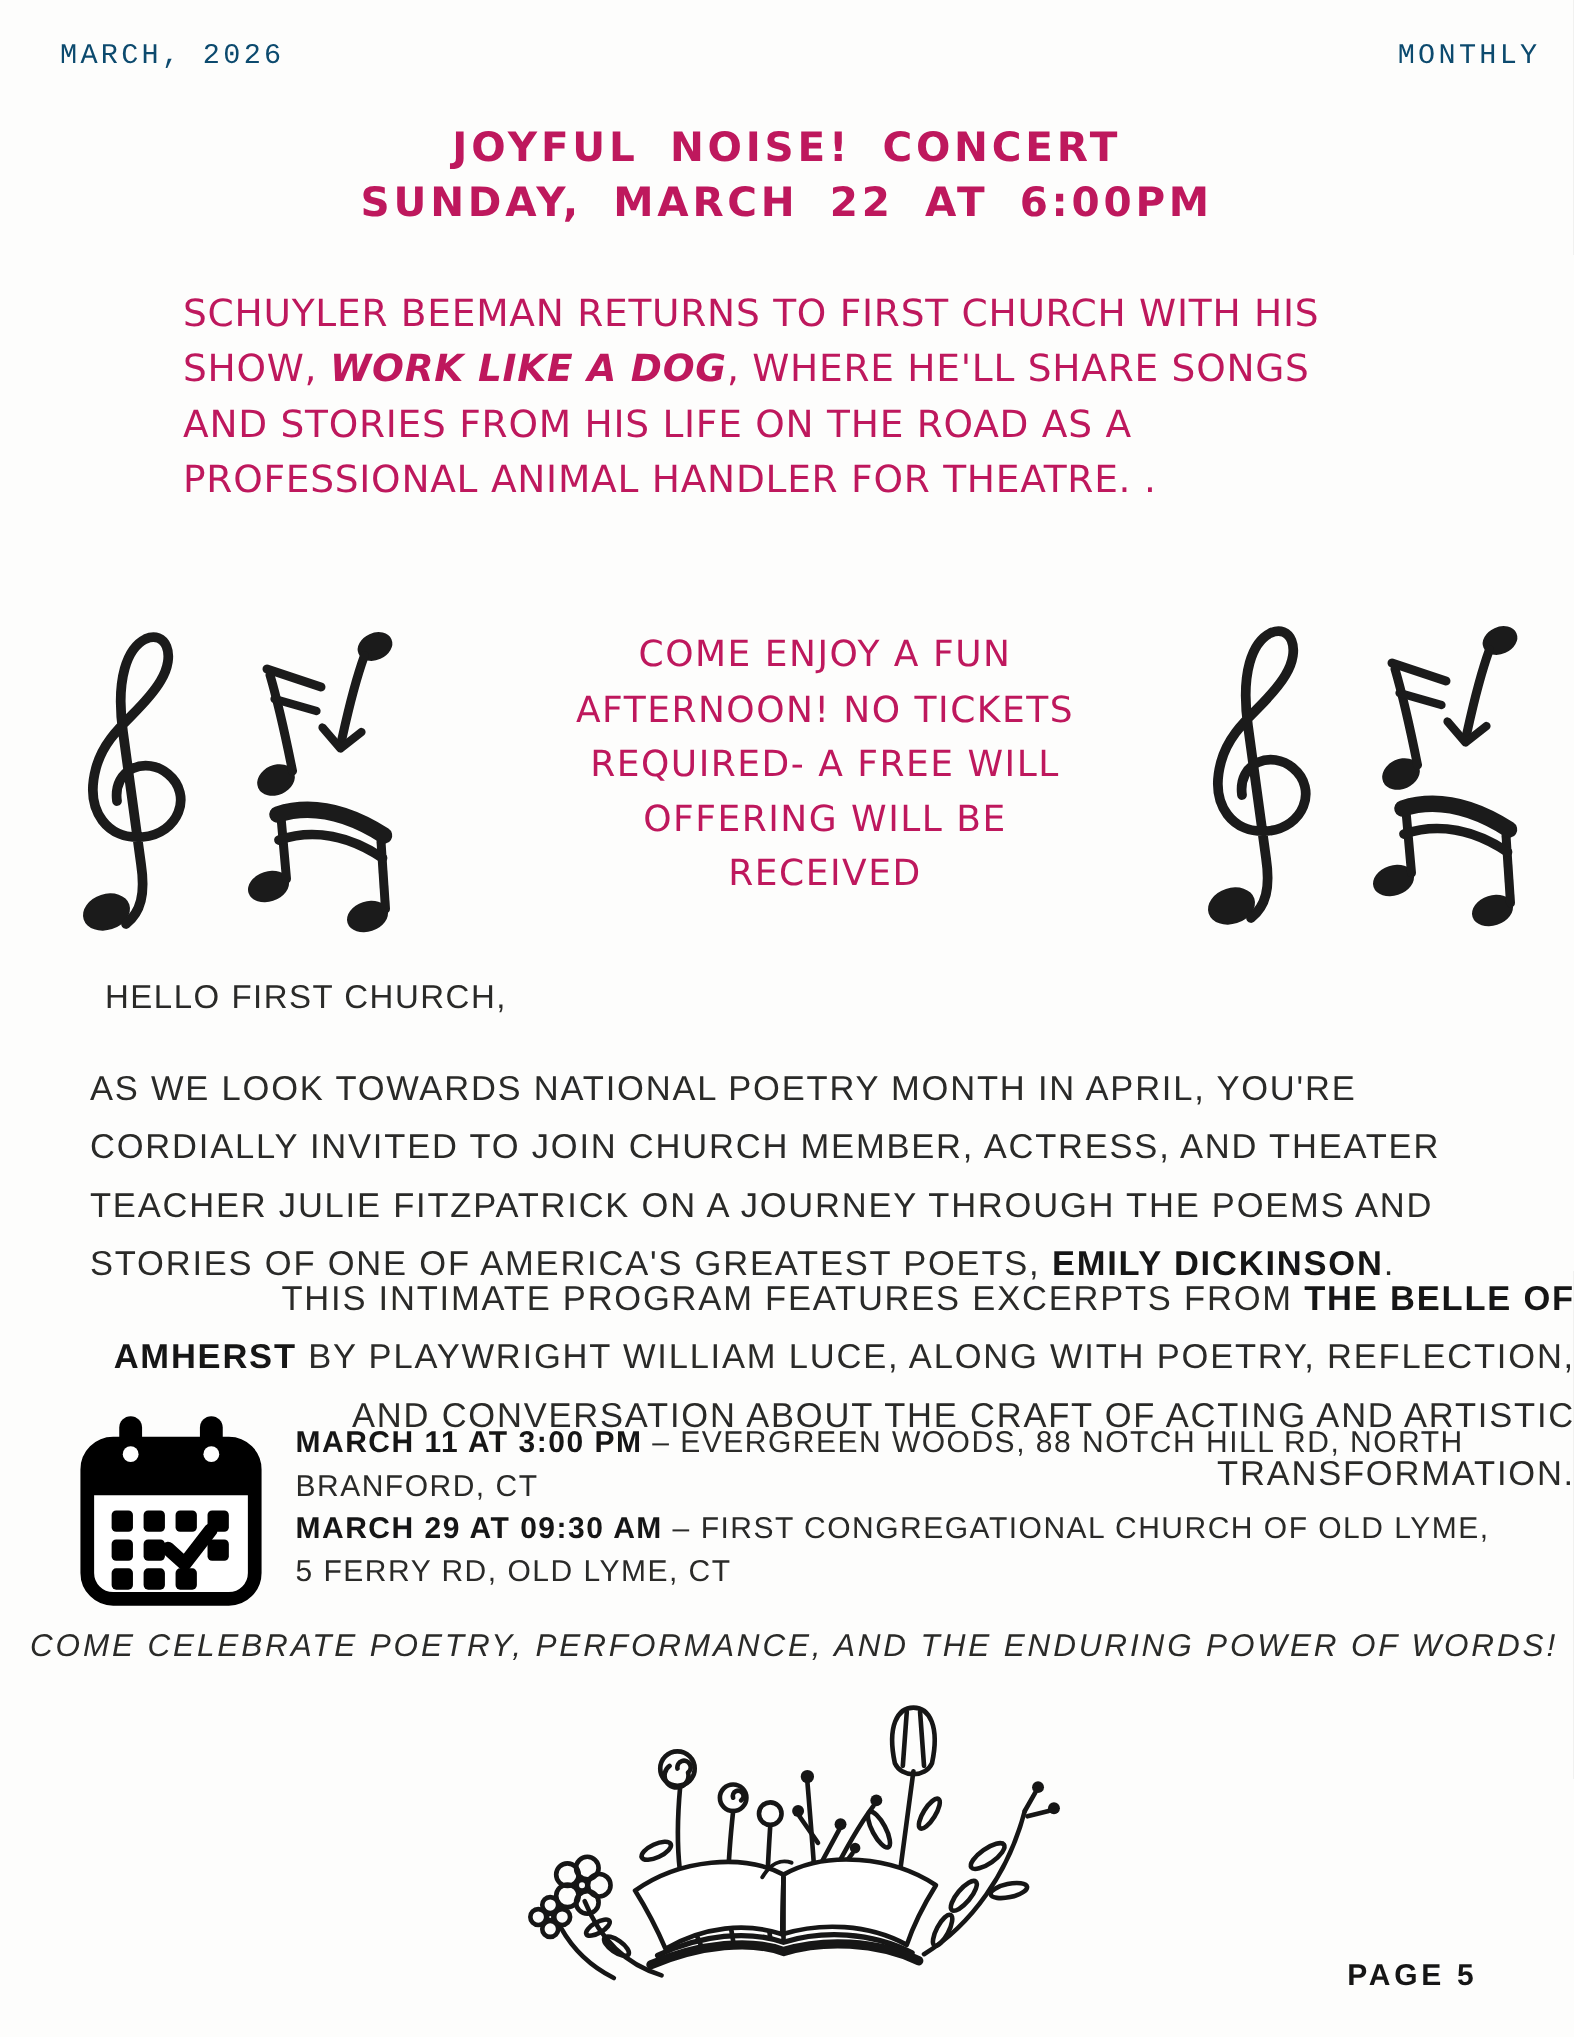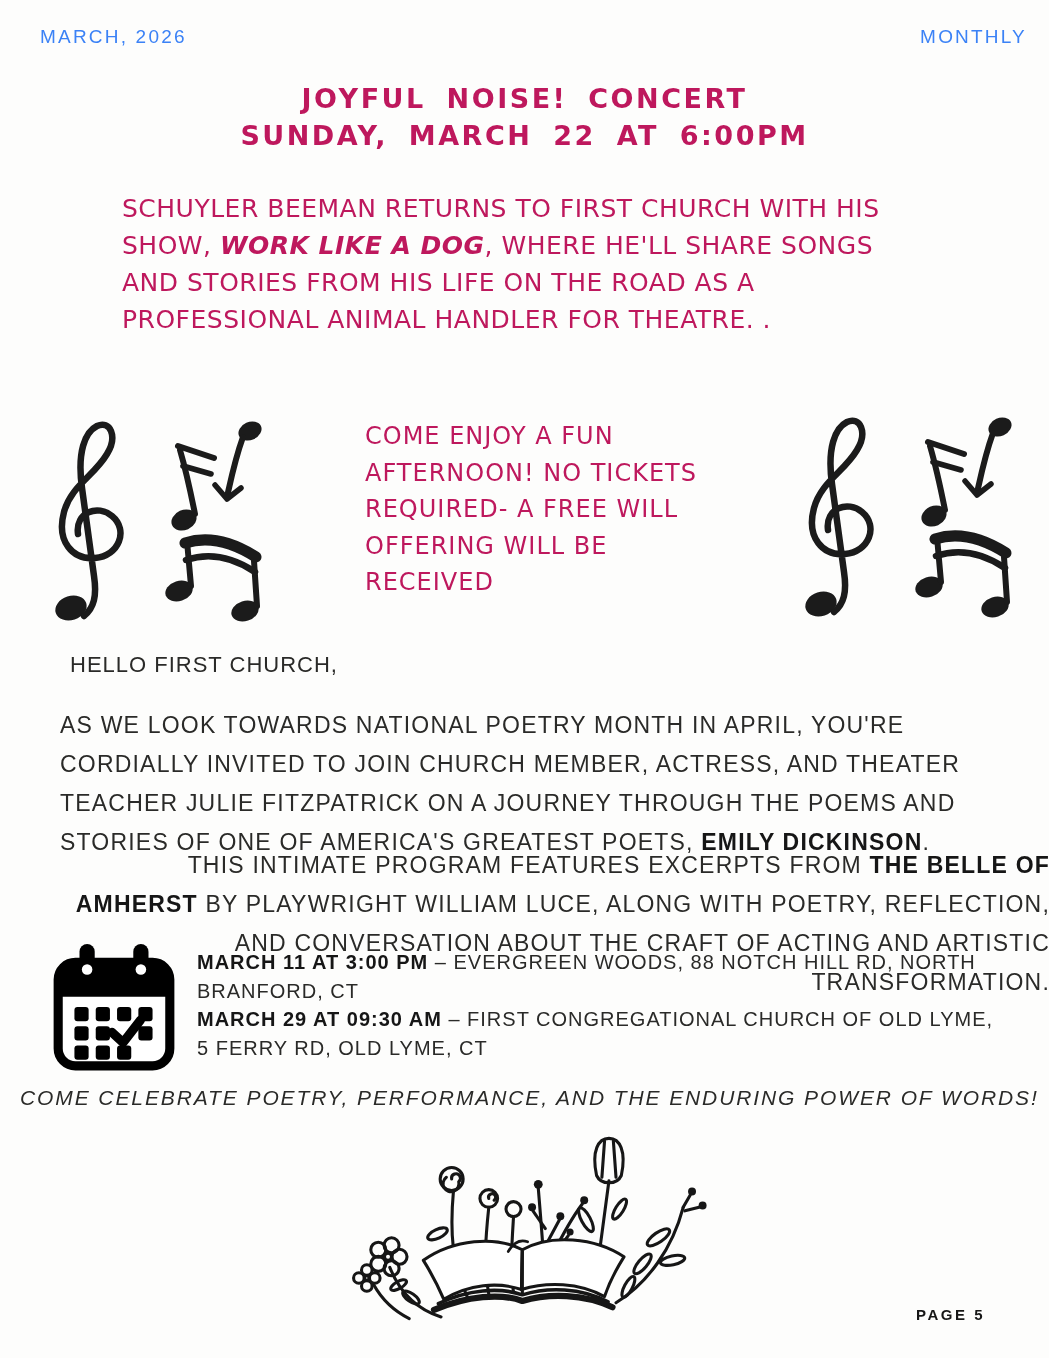--- a/index.html
+++ b/index.html
@@ -7,39 +7,39 @@
     position:relative;
     width:1049px;height:1358px;
     margin:0 auto;
     background:#fdfdfc;
     overflow:hidden;
     font-family:"Liberation Sans",sans-serif;
     color:#222220;
   }
   .abs{position:absolute;}
 
-  .hdr{font-size:19px;letter-spacing:2.2px;color:#3b82f6;}
+  .hdr{font-size:19px;letter-spacing:2.2px;color:#0c4a6e;font-family:Liberation Mono, monospace;}
   .hdr-left{left:40px;top:26px;}
   .hdr-right{right:22px;top:26px;}
 
   .green{color:#be185d;font-family:"DejaVu Sans",sans-serif;}
 
   .title{
     left:0;right:0;top:80px;text-align:center;
     font-weight:700;font-size:27px;line-height:37px;
     letter-spacing:2.5px;word-spacing:9px;
   }
   .intro{
     left:122px;width:805px;top:190px;text-align:left;
     font-size:25px;line-height:37px;letter-spacing:0.5px;
   }
   .show-title{font-weight:700;font-style:italic;}
 
   .note{
-    left:365px;width:370px;top:418px;
+    left:365px;width:370px;top:418px;text-align:center;
     font-size:24px;line-height:36.5px;letter-spacing:1px;
   }
 
   .music-left{left:38px;top:392px;}
   .music-right{left:788px;top:388px;}
 
   .greeting{left:30px;top:652px;font-size:22px;letter-spacing:1px;color:#2a2a28;margin-left:40px;}
 
   .body-para{
     left:30px;font-size:23px;line-height:39px;letter-spacing:1.2px;color:#2a2a28;margin-left:30px;
@@ -58,21 +58,21 @@
   .closing{
     left:20px;top:1086px;width:1012px;
     font-style:italic;font-size:21px;letter-spacing:1.9px;color:#2a2a28;
     white-space:nowrap;
   }
 
   .book{left:335px;top:1126px;}
 
   .footer{
     right:64px;top:1306px;
-    font-weight:700;font-size:15px;letter-spacing:2.5px;color:#161616;
+    font-weight:700;font-size:20px;letter-spacing:2.5px;color:#161616;
   }
 </style>
 </head>
 <body>
 
 <div class="page">
 
   <div class="abs hdr hdr-left">MARCH, 2026</div>
   <div class="abs hdr hdr-right">MONTHLY</div>
 

